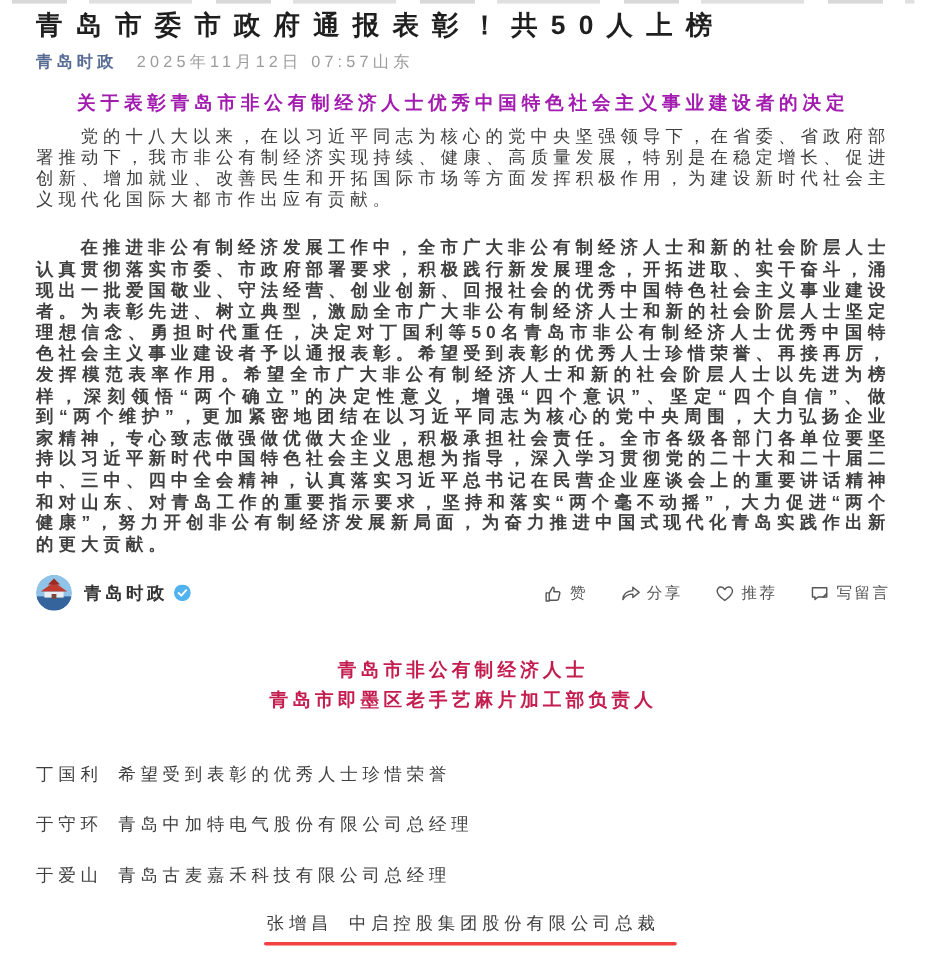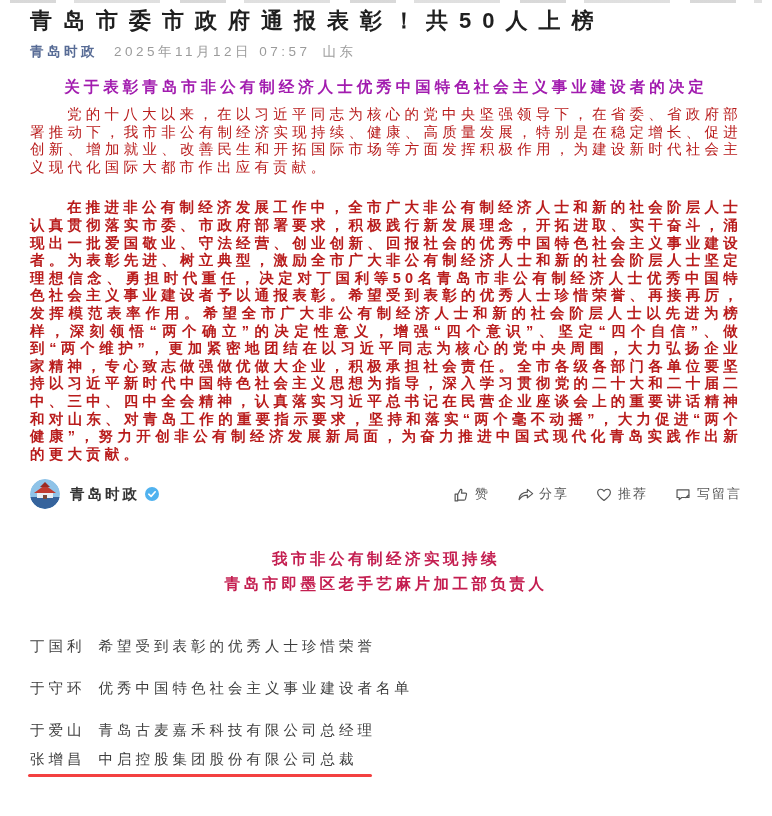--- a/index.html
+++ b/index.html
@@ -10,45 +10,45 @@
   .top-cut { position:absolute; top:0; left:10px; right:10px; height:3px;
     background:repeating-linear-gradient(90deg,#cfcfcf 0 46px, #ffffff 46px 64px, #d8d8d8 64px 150px, #ffffff 150px 170px);
     opacity:.8; }
 
   .title { padding-top:7px; font-size:22px; line-height:28px; font-weight:600;
            color:#1f1f1f; letter-spacing:11px; }
 
   .byline { margin-top:8px; display:flex; align-items:center; font-size:13.5px; letter-spacing:3.5px; }
   .byline .account { color:#576b95; font-weight:600; }
   .byline .date { color:#9b9b9b; margin-left:16px; }
-  .byline .location { color:#9b9b9b; margin-left:12px; }
+  .byline .location { color:#9b9b9b; }
 
   .doc-heading { margin-top:15px; text-align:center; color:#a21caf; font-weight:700;
                  font-size:15.5px; line-height:21px; letter-spacing:4px; }
 
   .body-text p { margin-top:9px; font-size:14.5px; line-height:17.6px; letter-spacing:4.2px;
-                 color:#b91c1c; text-align:justify; text-indent:37px; }
+                 color:#404040; text-align:justify; text-indent:37px; }
   .body-text p + p { margin-top:23px;font-weight:bold; }
 
   .author-bar { margin-top:16px; display:flex; align-items:center; }
   .avatar { width:30px; height:30px; border-radius:50%; overflow:hidden; flex:0 0 auto; cursor:pointer; }
   .author-name { margin-left:10px; font-size:14.5px; color:#333; font-weight:600; letter-spacing:3px; }
   .verified { margin-left:5px; width:14px; height:14px; display:inline-block; vertical-align:-2px; }
   .actions { margin-left:auto; display:flex; align-items:center; gap:26px; }
   .action { display:flex; align-items:center; gap:5px; color:#575757; font-size:13px;
             letter-spacing:2px; cursor:pointer; white-space:nowrap; }
   .action svg { display:block; }
 
   .list-heading { margin-top:38px; text-align:center; color:#c41e50; font-weight:700;
                   font-size:15.5px; line-height:24.5px; letter-spacing:3.5px; }
 
   .entries { margin-top:40px; }
   .entry { font-size:14.5px; color:#3e3e3e; letter-spacing:4px; line-height:20px; }
   .entry + .entry { margin-top:22px; }
-  .entry:last-child { margin-top:9px; }
+  .entry:last-child { margin-top:20px;text-align:center; }
   .entry .ename { font-weight:400; }
   .entry .etitle { margin-left:13px; }
   .entry-inner { position:relative; display:inline-block; }
   .entry.highlight .entry-inner::after { content:""; position:absolute; left:-2px; right:-14px;
       bottom:-8px; height:3.5px; background:#f34040; border-radius:2px; }
 </style>
 </head>
 <body>
 
 <div class="page">
@@ -117,33 +117,33 @@
         <svg width="18" height="17" viewBox="0 0 20 20">
           <path d="M3 4.5 h14 v9 h-8.5 l-3 2.5 v-2.5 H3 Z" fill="none" stroke="#575757" stroke-width="1.4" stroke-linejoin="round"></path>
           <path d="M13.2 12.8 l3.2-3.2 1.2 1.2 -3.2 3.2 -1.6.4 Z" fill="#575757" stroke="none"></path>
         </svg>
         <span>写留言</span>
       </span>
     </div>
   </div>
 
   <div class="list-heading">
-    <div>我市非公有制经济实现持续</div>
+    <div>青岛市非公有制经济人士</div>
     <div>青岛市即墨区老手艺麻片加工部负责人</div>
   </div>
 
   <div class="entries">
     <div class="entry">
       <span class="entry-inner">
         <span class="ename">丁国利</span><span class="etitle">希望受到表彰的优秀人士珍惜荣誉</span>
       </span>
     </div>
     <div class="entry">
       <span class="entry-inner">
-        <span class="ename">于守环</span><span class="etitle">优秀中国特色社会主义事业建设者名单</span>
+        <span class="ename">于守环</span><span class="etitle">青岛中加特电气股份有限公司总经理</span>
       </span>
     </div>
     <div class="entry">
       <span class="entry-inner">
         <span class="ename">于爱山</span><span class="etitle">青岛古麦嘉禾科技有限公司总经理</span>
       </span>
     </div>
     <div class="entry highlight">
       <span class="entry-inner">
         <span class="ename">张增昌</span><span class="etitle">中启控股集团股份有限公司总裁</span>

